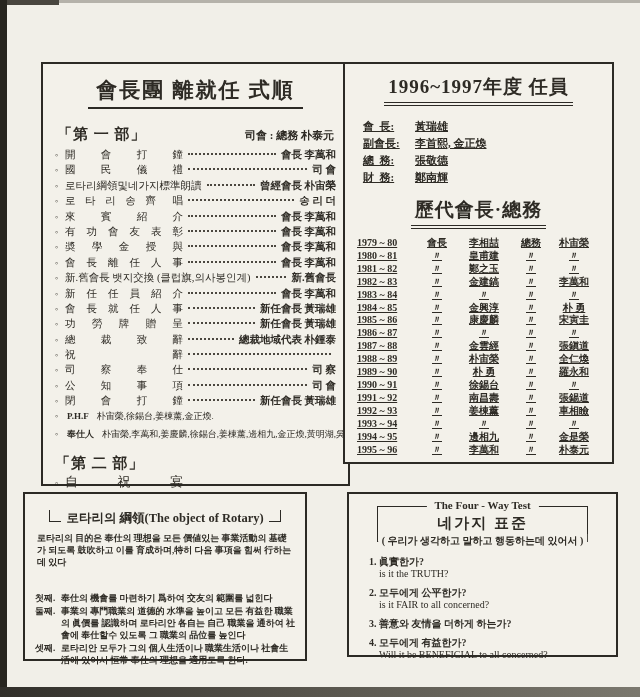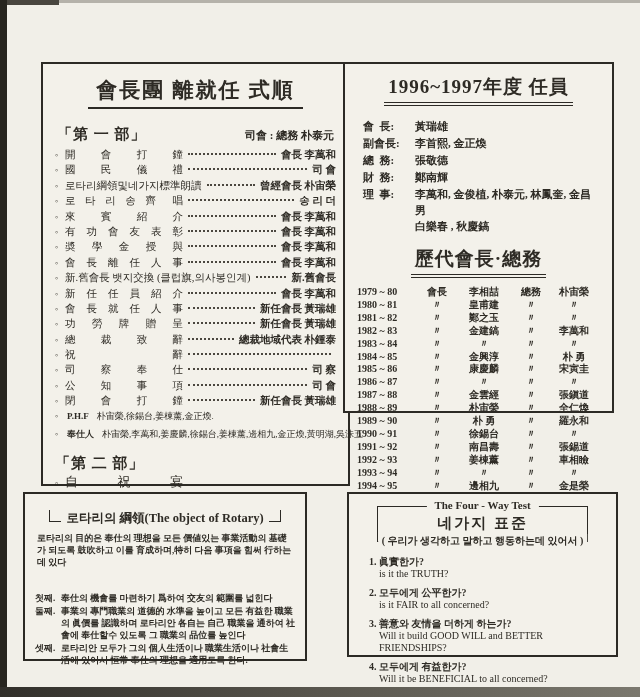--- a/index.html
+++ b/index.html
@@ -9,21 +9,21 @@
     font-family:"Liberation Serif","DejaVu Serif",serif;
     color:#2e2b25;
   }
   .strip-left{position:absolute;left:0;top:0;width:7px;height:697px;background:#27251f;}
   .strip-top{position:absolute;left:7px;top:0;width:633px;height:3px;background:#b5b2aa;}
   .strip-top-notch{position:absolute;left:7px;top:0;width:52px;height:5px;background:#49463f;}
   .strip-bottom{position:absolute;left:0;top:687px;width:640px;height:10px;
     background:linear-gradient(90deg,#312f2a,#55524a 45%,#7b786e);}
   .box{position:absolute;border:2px solid #2c2a25;background:#f3f1ea;box-sizing:border-box;}
   #box-program{left:41px;top:62px;width:309px;height:424px;padding:10px 12px 6px 12px;}
-  #box-officers{left:343px;top:62px;width:271px;height:351px;padding:10px 12px 6px 12px;}
+  #box-officers{left:343px;top:62px;width:271px;height:402px;padding:10px 12px 6px 12px;text-decoration:underline;}
   #box-object{left:23px;top:492px;width:284px;height:169px;padding:4px 10px;}
   #box-fourway{left:347px;top:492px;width:271px;height:165px;padding:4px 10px;}
 
   
   .prog-title-wrap{text-align:center;margin-top:2px;}
   .prog-title{display:inline-block;font-size:21px;font-weight:bold;letter-spacing:2px;
     border-bottom:2px solid #2c2a25;padding:0 8px 3px 8px;}
   .prog-head{display:flex;justify-content:space-between;align-items:baseline;margin:16px 2px 4px 2px;}
   .part-label{font-size:15px;font-weight:bold;letter-spacing:1px;}
   .mc{font-size:11px;font-weight:bold;}
@@ -234,25 +234,20 @@
           <span class="off-value">李首熙, 金正煥</span>
         </div>
       <div class="off-row">
           <span class="off-label">總  務:</span>
           <span class="off-value">張敬德</span>
         </div>
       <div class="off-row">
           <span class="off-label">財  務:</span>
           <span class="off-value">鄭南輝</span>
         </div>
-      <div class="off-row">
-          <span class="off-label">理  事:</span>
-          <span class="off-value">李萬和, 金俊植, 朴泰元, 林鳳奎, 金昌男
-白樂春 , 秋慶鎬</span>
-        </div>
     </div>
     <div class="hist-title-wrap">
       <span class="hist-title">歷代會長·總務</span>
     </div>
     <div class="hist-table">
       <div class="hist-row">
           <span class="h-year">1979 ~ 80</span>
           <span class="h-plabel">會長</span>
           <span class="h-pres">李相喆</span>
           <span class="h-slabel">總務</span>
@@ -406,21 +401,20 @@
       <div class="fw-item">
           <div class="ko">1. 眞實한가?</div>
           <div class="en">is it the TRUTH?</div>
         </div>
       <div class="fw-item">
           <div class="ko">2. 모두에게 公平한가?</div>
           <div class="en">is it FAIR to all concerned?</div>
         </div>
       <div class="fw-item">
           <div class="ko">3. 善意와 友情을 더하게 하는가?</div>
-          <div class="en">Will it build GOOD WILL and BETTER FRIENDSHIPS?</div>
         </div>
       <div class="fw-item">
           <div class="ko">4. 모두에게 有益한가?</div>
           <div class="en">Will it be BENEFICIAL to all concerned?</div>
         </div>
     </div>
   </div>
 
   <div class="strip-left"></div>
   <div class="strip-bottom"></div>

